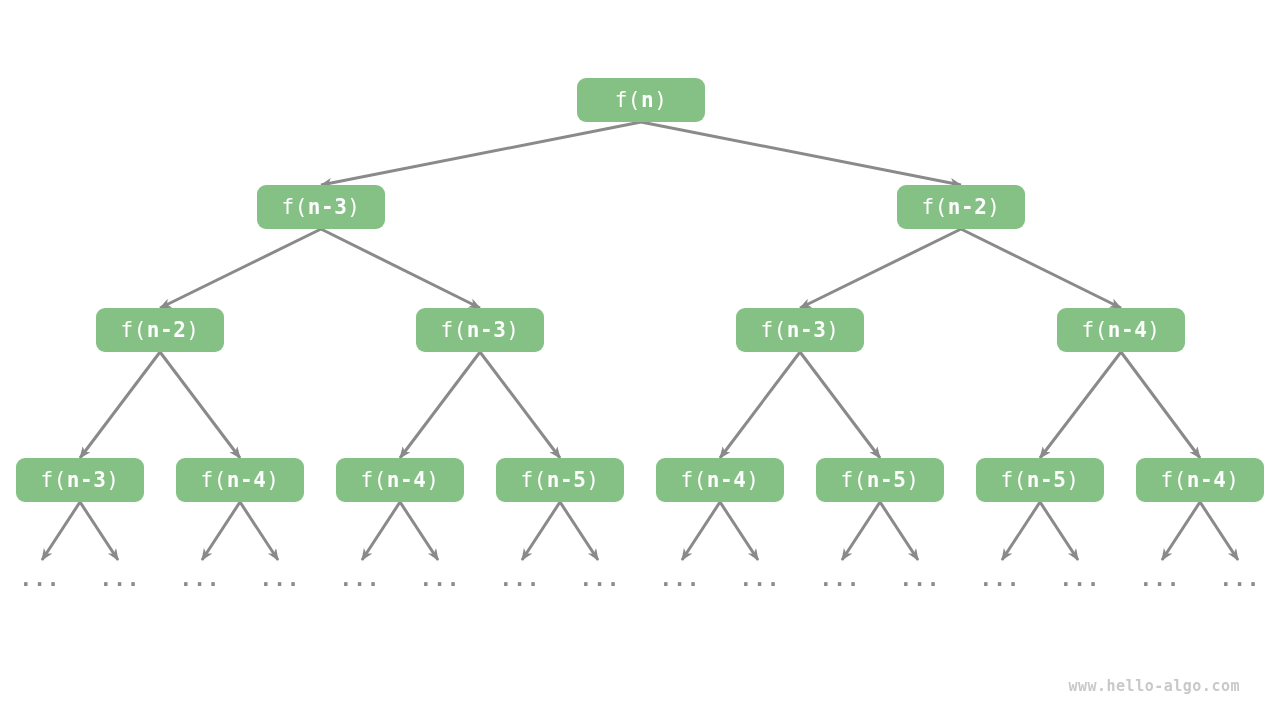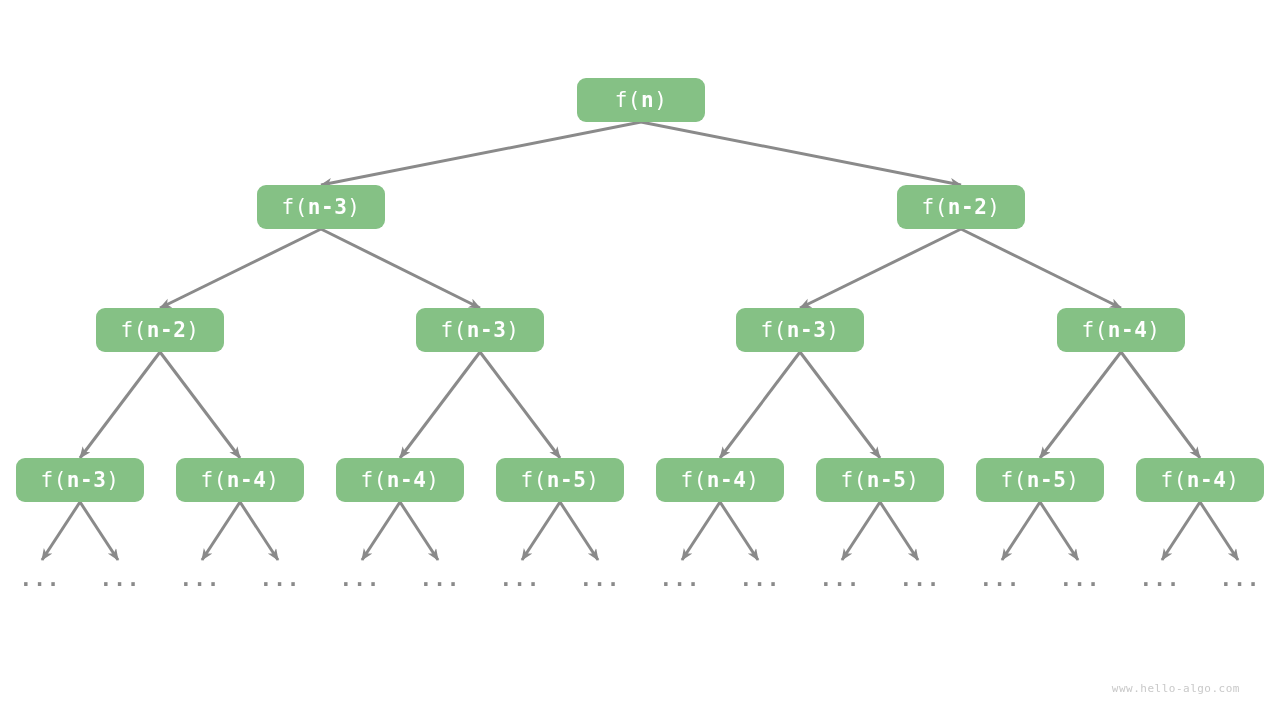--- a/index.html
+++ b/index.html
@@ -37,23 +37,24 @@
     font-size:21px;
     font-weight:bold;
     letter-spacing:1px;
     line-height:20px;
     transform:translateX(-50%);
     user-select:none;
   }
   .watermark{
     position:absolute;
     right:40px;bottom:25px;
-    font-size:11px;
+    font-size:15px;
     color:var(--wm);
     letter-spacing:0.5px;
+    font-weight:bold;
   }
 </style>
 </head>
 <body>
 
 <div class="stage">
   <svg class="edges" id="edges-svg" width="1280" height="720" viewBox="0 0 1280 720">
     <defs>
       <marker id="arrowhead" markerUnits="userSpaceOnUse" markerWidth="14" markerHeight="12" refX="11" refY="5" orient="auto">
         <path id="arrowhead-path" d="M0,0 L12,5 L0,10 L3.2,5 Z" fill="#8a8a8a"></path>

